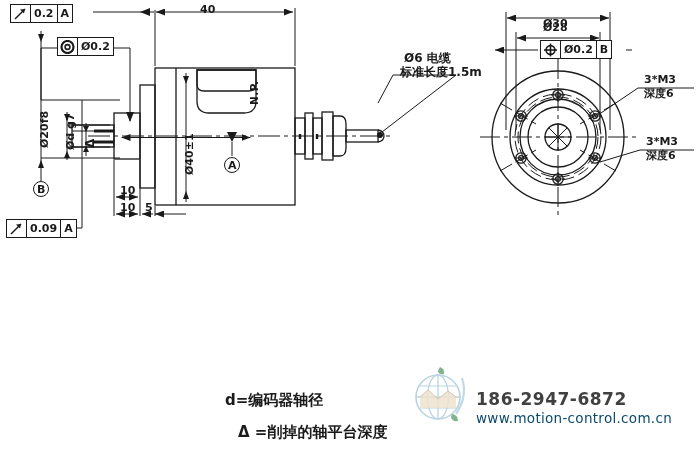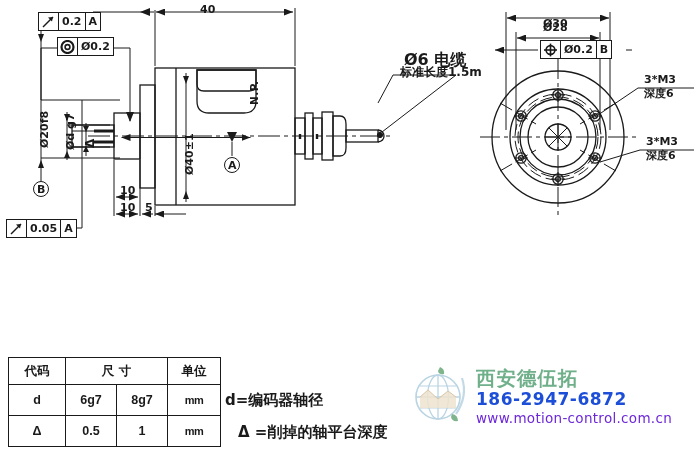--- a/index.html
+++ b/index.html
@@ -37,25 +37,25 @@
 
   
   #brand{position:absolute;left:412px;top:366px;width:288px;height:62px;}
   #brand-logo{position:absolute;left:0px;top:0px;width:58px;height:60px;}
   #brand-name{
     position:absolute;left:64px;top:-1px;font-size:19.5px;font-weight:bold;
     color:#6fb08a;letter-spacing:1px;font-family:"DejaVu Sans",sans-serif;
   }
   #brand-phone{
     position:absolute;left:64px;top:23px;font-size:17px;font-weight:bold;
-    color:#1d4ed8;letter-spacing:0.5px;font-family:"DejaVu Sans",sans-serif;
+    color:#404040;letter-spacing:0.5px;font-family:"DejaVu Sans",sans-serif;
   }
   #brand-site{
     position:absolute;left:64px;top:44px;font-size:13.5px;
-    color:#6d28d9;letter-spacing:0.3px;font-family:"DejaVu Sans",sans-serif;
+    color:#0c4a6e;letter-spacing:0.3px;font-family:"DejaVu Sans",sans-serif;
   }
   #unit-note{
     position:absolute;left:594px;top:428px;font-size:14px;font-weight:bold;
     font-family:"DejaVu Sans",sans-serif;letter-spacing:1px;
   }
 
   
   .dtxt{
     position:absolute;font-size:11px;font-weight:bold;white-space:nowrap;
     font-family:"DejaVu Sans",sans-serif;line-height:1;
@@ -301,21 +301,21 @@
 
   <div class="dtxt" style="left:120px;top:185px;">10</div>
   <div class="dtxt" style="left:120px;top:202px;">10</div>
   <div class="dtxt" style="left:145px;top:202px;">5</div>
 
   <div class="dtxt rot90" style="left:249px;top:105px;font-size:10.5px;letter-spacing:0.5px;">N.P.</div>
 
   <div class="dtxt" style="left:228px;top:160px;font-size:11px;">A</div>
   <div class="dtxt" style="left:37px;top:184px;font-size:11px;">B</div>
 
-  <div class="fcf" style="left:10px;top:12px;margin-left:28px;">
+  <div class="fcf" style="left:10px;top:4px;">
     <div class="sym">
       <svg width="15" height="14" viewBox="0 0 15 14">
         <line x1="2" y1="12" x2="12" y2="2" stroke="#1a1a1a" stroke-width="1.4"></line>
         <polygon points="12,2 7,2.6 11,6.4" fill="#1a1a1a"></polygon>
       </svg>
     </div>
     <div>0.2</div>
     <div>A</div>
   </div>
 
@@ -329,25 +329,25 @@
     <div>Ø0.2</div>
   </div>
 
   <div class="fcf" style="left:6px;top:219px;">
     <div class="sym">
       <svg width="15" height="14" viewBox="0 0 15 14">
         <line x1="2" y1="12" x2="12" y2="2" stroke="#1a1a1a" stroke-width="1.4"></line>
         <polygon points="12,2 7,2.6 11,6.4" fill="#1a1a1a"></polygon>
       </svg>
     </div>
-    <div>0.05</div>
+    <div>0.09</div>
     <div>A</div>
   </div>
 
-  <div class="dtxt cn" style="left:404px;top:52px;font-size:16px;">Ø6 电缆</div>
+  <div class="dtxt cn" style="left:404px;top:52px;font-size:12px;">Ø6 电缆</div>
   <div class="dtxt cn" style="left:400px;top:66px;font-size:12px;">标准长度1.5m</div>
 
   <div class="dtxt" style="left:543px;top:2px;margin-top:16px;">Ø30</div>
   <div class="dtxt" style="left:543px;top:22px;">Ø28</div>
 
   <div class="fcf" style="left:540px;top:40px;">
     <div class="sym">
       <svg width="15" height="14" viewBox="0 0 15 14">
         <circle cx="7.5" cy="7" r="4.4" fill="none" stroke="#1a1a1a" stroke-width="1.6"></circle>
         <line x1="7.5" y1="0.6" x2="7.5" y2="13.4" stroke="#1a1a1a" stroke-width="1.6"></line>
@@ -356,60 +356,38 @@
     </div>
     <div>Ø0.2</div>
     <div>B</div>
   </div>
 
   <div class="dtxt" style="left:644px;top:74px;">3*M3</div>
   <div class="dtxt cn" style="left:644px;top:88px;">深度6</div>
   <div class="dtxt" style="left:646px;top:136px;">3*M3</div>
   <div class="dtxt cn" style="left:646px;top:150px;">深度6</div>
 
-  <table id="spec-table">
-    <tbody>
-        <tr class="hd">
-      <td class="c-code cn">代码</td>
-      <td class="cn" colspan="2">尺 寸</td>
-      <td class="c-unit cn">单位</td>
-    </tr>
-    <tr class="rw">
-      <td class="c-code">d</td>
-      <td class="c-a">6g7</td>
-      <td class="c-b">8g7</td>
-      <td class="c-unit unit-cell">mm</td>
-    </tr>
-    <tr class="rw">
-      <td class="c-code">Δ</td>
-      <td class="c-a">0.5</td>
-      <td class="c-b">1</td>
-      <td class="c-unit unit-cell">mm</td>
-    </tr>
-  </tbody>
-    </table>
 
   <div class="note cn" id="note-d">d=编码器轴径</div>
   <div class="note cn" id="note-delta">Δ =削掉的轴平台深度</div>
 
   <div id="brand">
     <svg id="brand-logo" viewBox="0 0 58 60">
       <circle cx="26" cy="31" r="22" fill="none" stroke="#b9d4e2" stroke-width="1.6"></circle>
       <ellipse cx="26" cy="31" rx="10.5" ry="22" fill="none" stroke="#b9d4e2" stroke-width="1.3"></ellipse>
       <line x1="26" y1="9" x2="26" y2="53" stroke="#b9d4e2" stroke-width="1.3"></line>
       <line x1="4" y1="31" x2="48" y2="31" stroke="#b9d4e2" stroke-width="1.3"></line>
       <line x1="8" y1="20" x2="44" y2="20" stroke="#b9d4e2" stroke-width="1.2"></line>
       <line x1="8" y1="42" x2="44" y2="42" stroke="#b9d4e2" stroke-width="1.2"></line>
       <path d="M8 31 L16 24 L26 33 L36 25 L44 31 L44 42 L8 42 Z" fill="#efe3cf" opacity="0.85"></path>
       <path d="M8 31 L16 24 L26 33 L36 25 L44 31" fill="none" stroke="#d8c7aa" stroke-width="1"></path>
       <path d="M50 12 Q56 30 44 48" fill="none" stroke="#c3dae6" stroke-width="2.2"></path>
       <g fill="#7fb58c">
         <path d="M28 1 q5 2 4 7 q-5 1 -6 -3 z"></path>
         <path d="M40 48 q6 1 6 7 q-6 1 -7 -4 z"></path>
       </g>
     </svg>
-    <div id="brand-name" class="cn">西安德伍拓</div>
     <div id="brand-phone">186-2947-6872</div>
     <div id="brand-site">www.motion-control.com.cn</div>
   </div>
 
 
 </div>
 
 </body></html>

